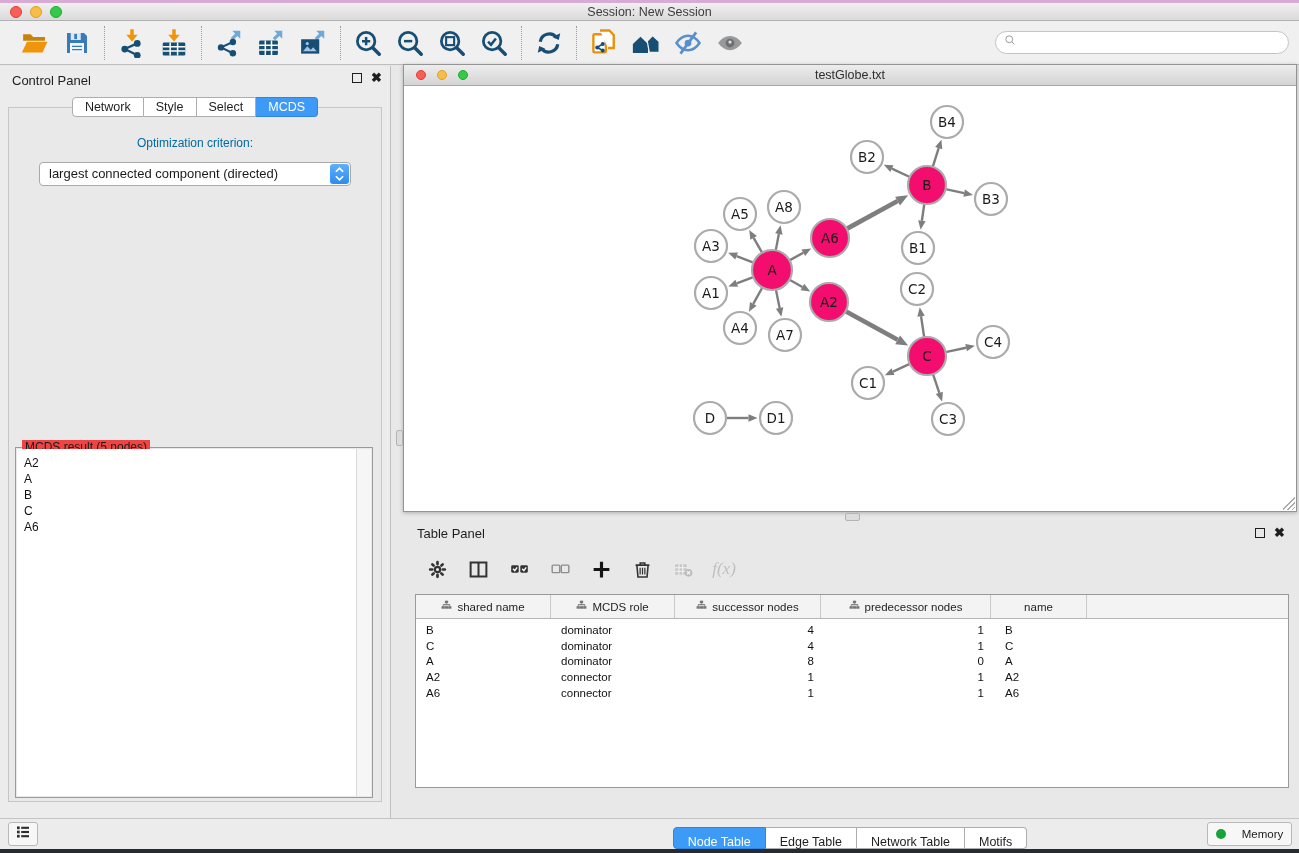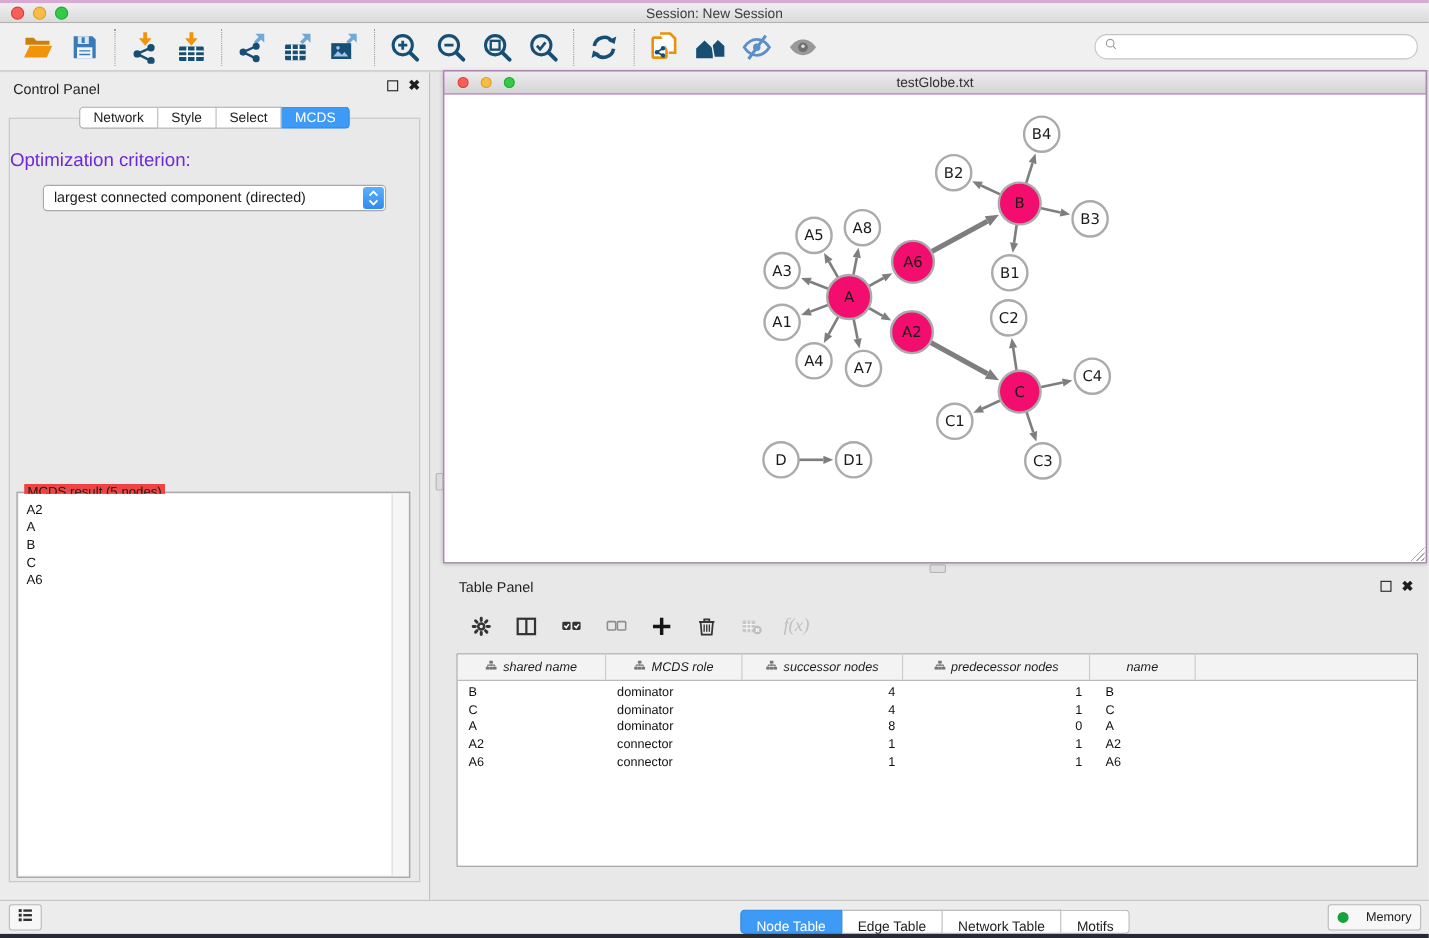--- a/index.html
+++ b/index.html
@@ -47,21 +47,21 @@
   .seg-tabs { display:flex; justify-content:center; position:relative; z-index:2; }
   .seg-tab { height:20px; line-height:18px; font-size:12.5px; color:#1E1E1E; background:#fff;
     border:1px solid #ADADAD; border-left:none; padding:0 12px; text-align:center; cursor:default; }
   .seg-tab:first-child { border-left:1px solid #ADADAD; border-radius:4px 0 0 4px; }
   .seg-tab:last-child { border-radius:0 4px 4px 0; }
   .seg-tab.active { background:#3E9AF7; border-color:#2E86E0; color:#fff; }
 
   .cp-tabs { position:absolute; top:31px; left:0; right:0;align-items:flex-end; }
   .cp-body { position:absolute; top:41px; left:8px; right:8px; bottom:16px;
     background:#E9E9E9; border:1px solid #C6C6C6; }
-  .opt-label { margin-top:28px; text-align:left; font-size:17px; color:#6d28d9; }
+  .opt-label { margin-top:28px; text-align:center; font-size:12px; color:#0369a1; }
   .dropdown { position:relative; margin:12px auto 0; width:312px; height:24px; background:#fff;
     border:1px solid #A9A9A9; border-radius:4px; font-size:13px; color:#1A1A1A;
     line-height:22px; padding-left:9px; }
   .dd-cap { position:absolute; right:1px; top:1px; width:19px; height:20px; border-radius:3px;
     background:linear-gradient(#5FAFFC,#2F8BEF); display:flex; flex-direction:column;
     align-items:center; justify-content:center; gap:2px; }
   .dd-cap svg { width:9px; height:6px; }
   .cp-buttons { display:flex; justify-content:center; gap:12px; margin-top:13px; }
   .push-btn { height:22px; padding:0 16px; font-size:12.5px; color:#1A1A1A;
     background:linear-gradient(#FFFFFF,#F1F1F1); border:1px solid #ACACAC; border-radius:5px; }
@@ -108,21 +108,21 @@
     display:flex; align-items:center; gap:17px; padding-left:10px; }
   .tp-icon { width:24px; height:24px; display:flex; align-items:center; justify-content:center; }
   .tp-icon svg { width:21px; height:21px; }
   .tp-icon.disabled { opacity:0.55; }
   .fx-label { font-family:"Liberation Serif", serif; font-style:italic; font-size:17px; color:#9E9E9E; }
 
   .tp-table { position:absolute; left:12px; right:8px; top:70px; height:194px;
     background:#fff; border:1px solid #999; overflow:hidden; }
   .tp-head { display:flex; height:24px; background:#F3F3F3; border-bottom:1px solid #B5B5B5; }
   .th { display:flex; align-items:center; justify-content:center; gap:5px;
-    font-size:11.5px; color:#1E1E1E; border-right:1px solid #C9C9C9;font-style:italic; }
+    font-size:11.5px; color:#1E1E1E; border-right:1px solid #C9C9C9; }
   .th svg { width:11px; height:11px; }
   .th.c0{width:135px;} .th.c1{width:124px;} .th.c2{width:146px;} .th.c3{width:170px;}
   .th.c4{width:96px; border-right:1px solid #C9C9C9;} .th.fill{flex:1; border-right:none;}
   .tp-rows { padding-top:4px; }
   .tr { display:flex; height:15.7px; font-size:11.5px; color:#111; }
   .td { line-height:15.7px; white-space:nowrap; overflow:hidden; }
   .td.c0{width:135px; padding-left:10px;} .td.c1{width:124px; padding-left:10px;}
   .td.c2{width:146px; text-align:right; padding-right:7px;}
   .td.c3{width:170px; text-align:right; padding-right:7px;}
   .td.c4{width:96px; padding-left:14px;}

